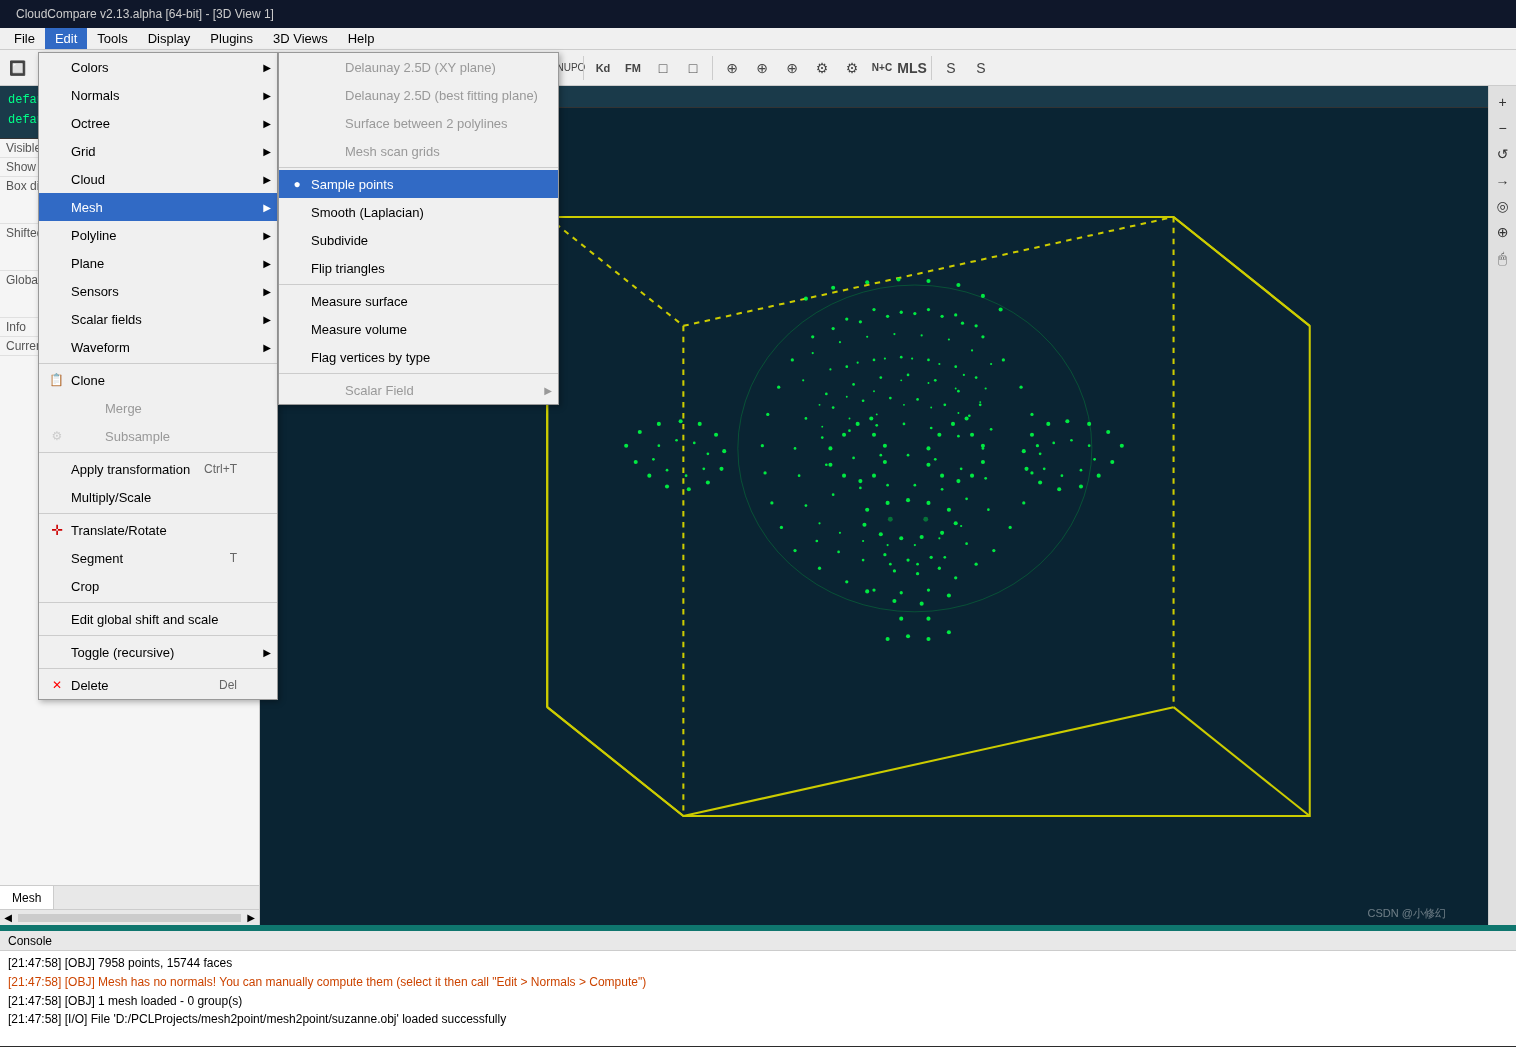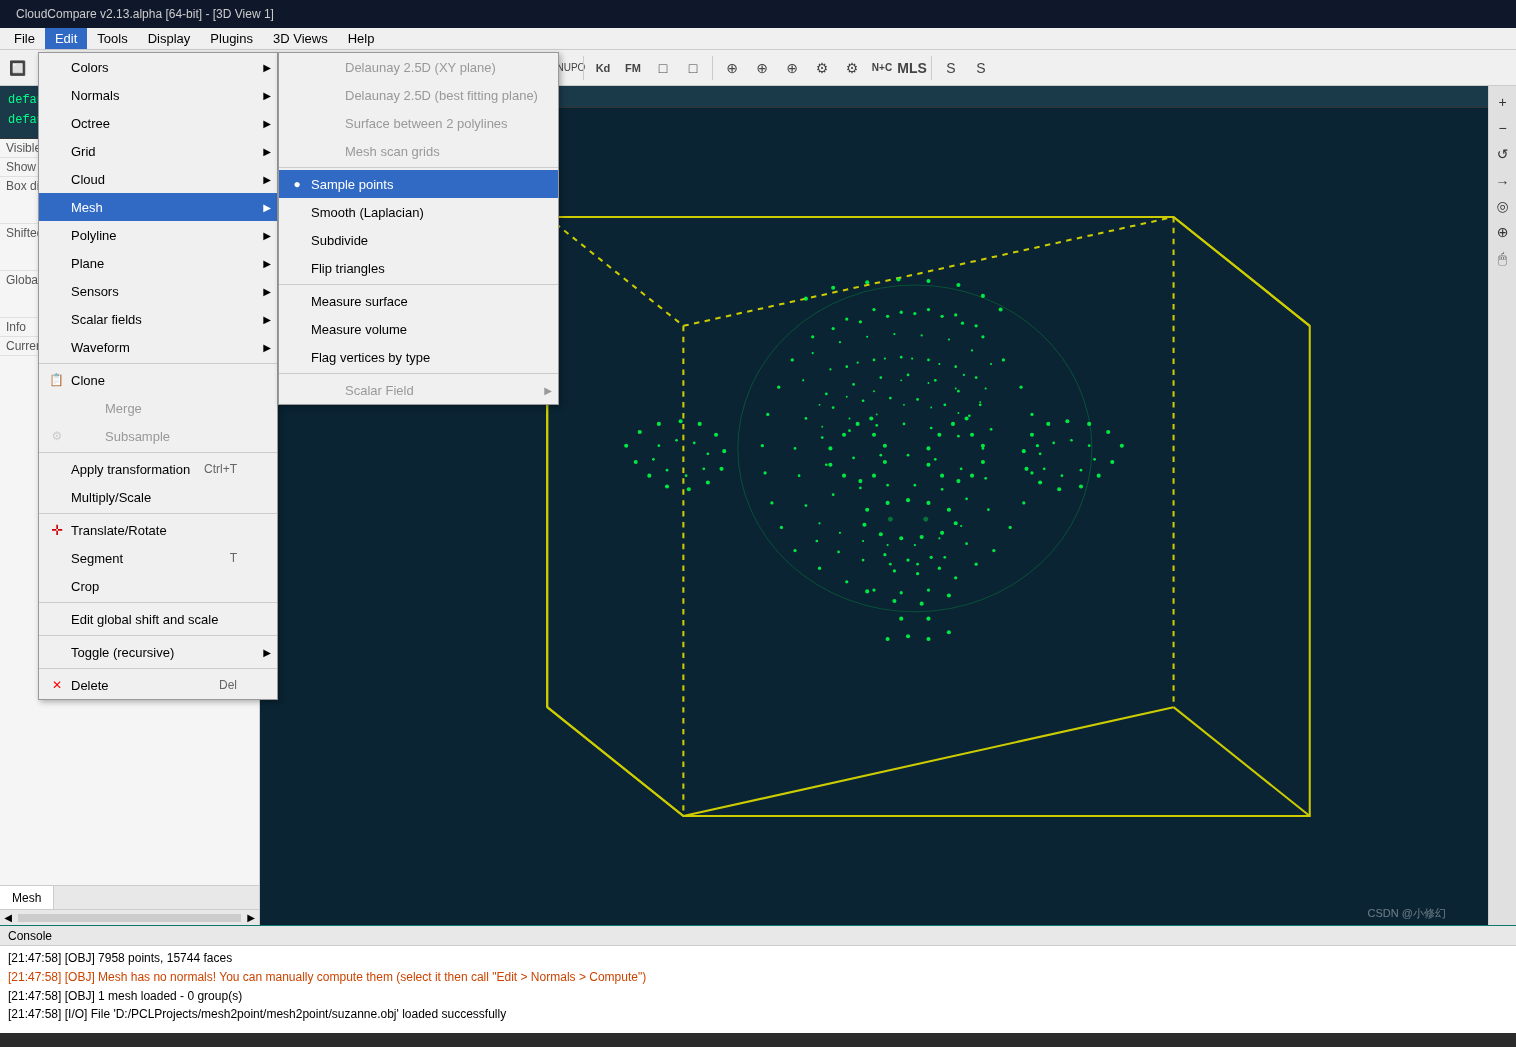--- a/index.html
+++ b/index.html
@@ -288,23 +288,23 @@
       left: 278px;
       background: #f0f0f0;
       border: 1px solid #999;
       box-shadow: 2px 2px 6px rgba(0,0,0,0.3);
       z-index: 2001;
       min-width: 220px;
     }
 
     
     #console {
-      height: 108px;
+      height: 121px;
       background: #fff;
-      border-top: 1px solid #0f766e;
+      border-top: 6px solid #0f766e;
     }
     #console-header {
       background: #e8e8e8;
       height: 20px;
       display: flex;
       align-items: center;
       padding: 0 8px;
       font-size: 12px;
       border-bottom: 1px solid #ccc;
     }

